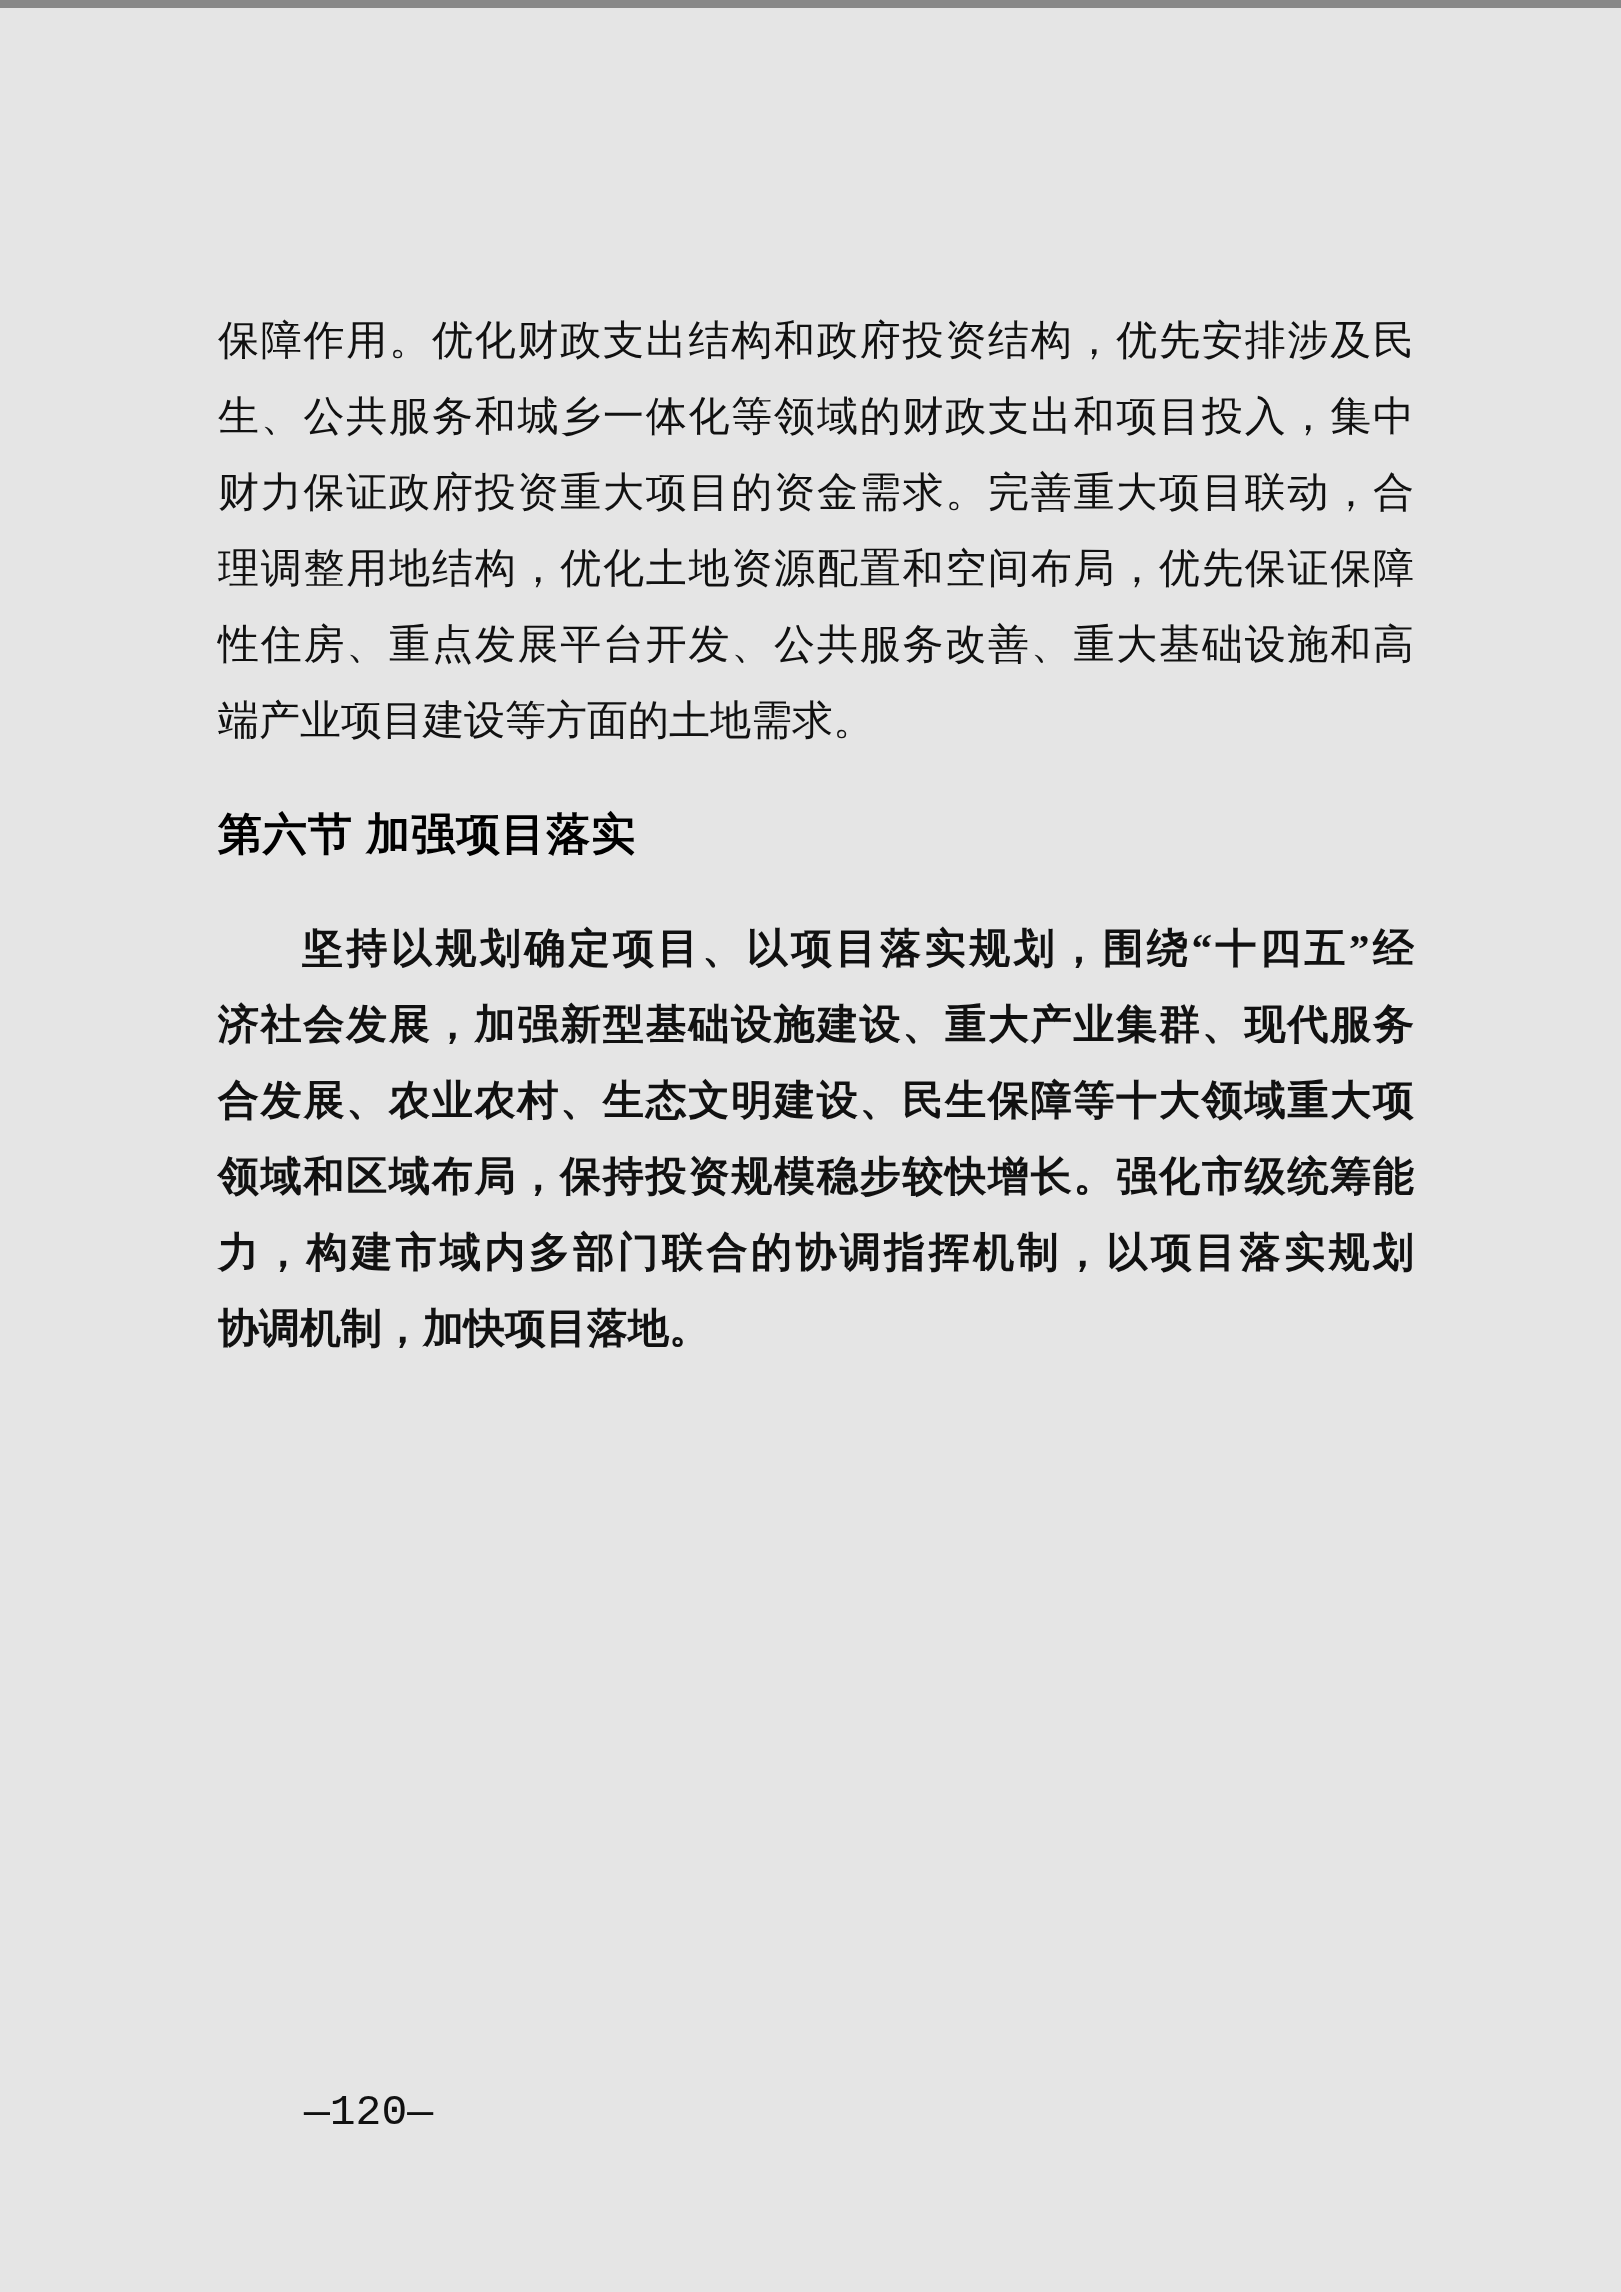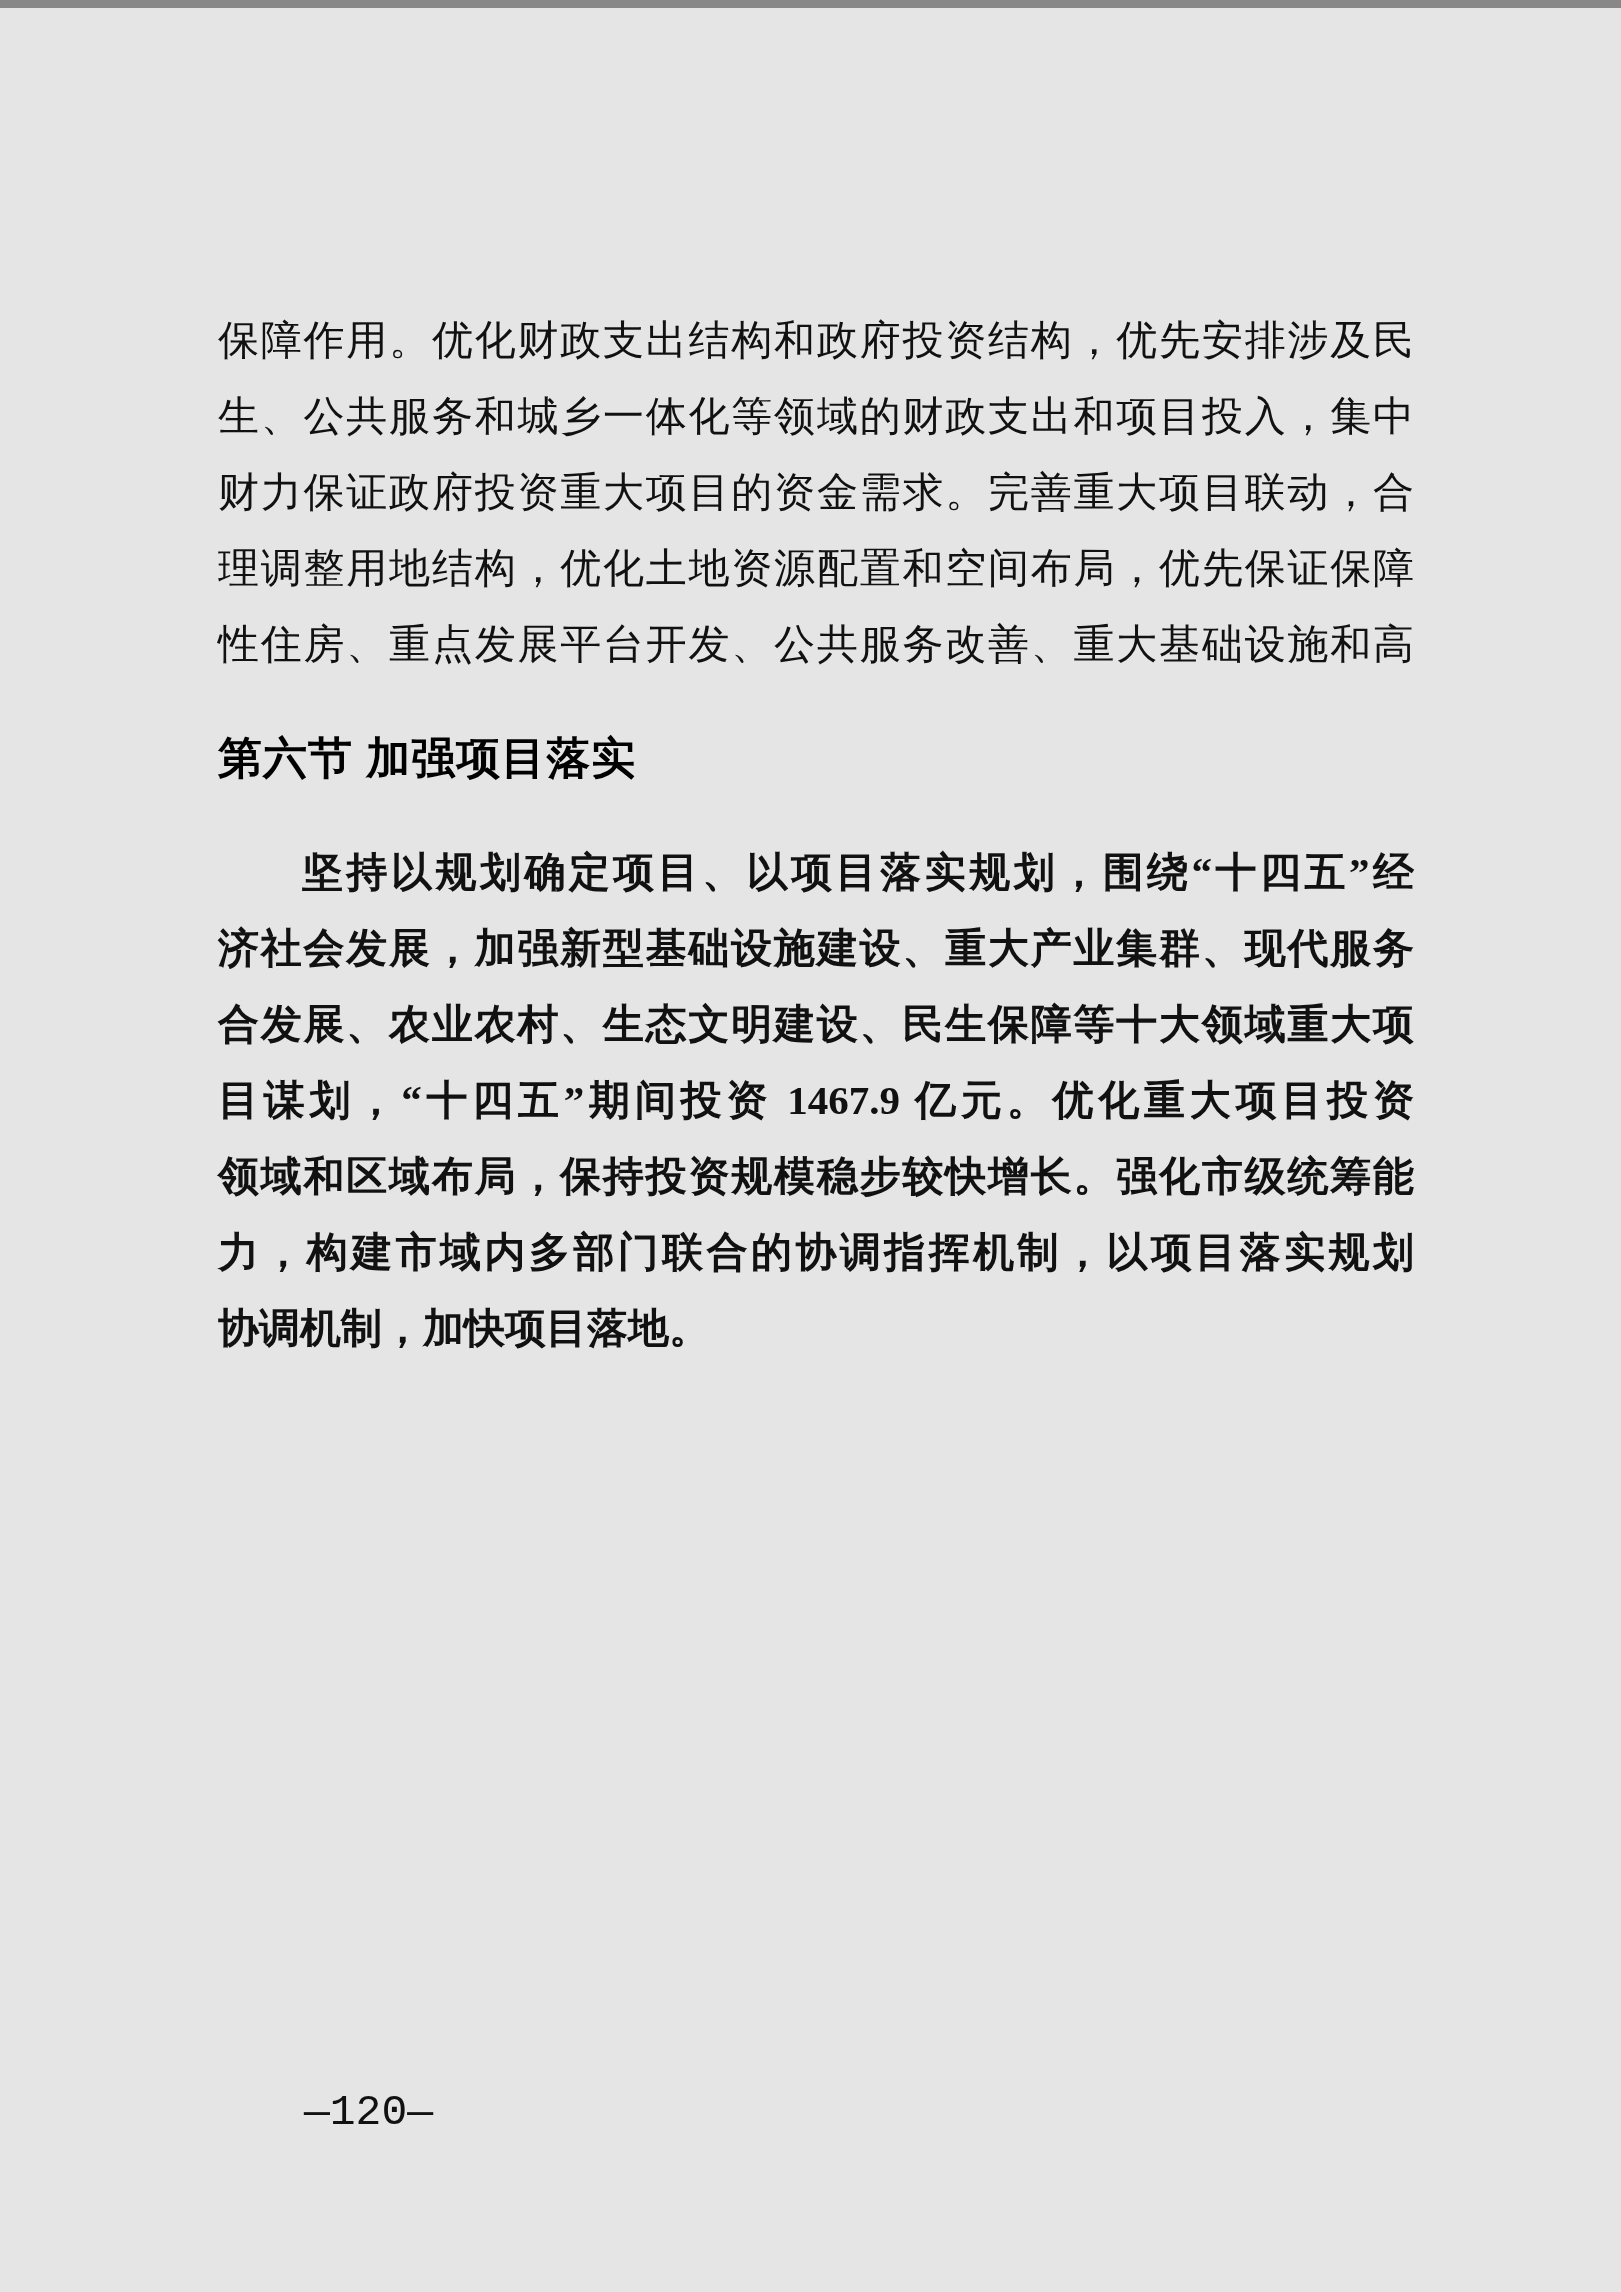--- a/index.html
+++ b/index.html
@@ -74,29 +74,29 @@
 <div class="page">
 
   <div class="text-block">
 
     <div class="body-para">
       <div class="body-line">保障作用。优化财政支出结构和政府投资结构，优先安排涉及民</div>
       <div class="body-line">生、公共服务和城乡一体化等领域的财政支出和项目投入，集中</div>
       <div class="body-line">财力保证政府投资重大项目的资金需求。完善重大项目联动，合</div>
       <div class="body-line">理调整用地结构，优化土地资源配置和空间布局，优先保证保障</div>
       <div class="body-line">性住房、重点发展平台开发、公共服务改善、重大基础设施和高</div>
+      <div class="body-line para-end">端产业项目建设等方面的土地需求。</div>
     </div>
 
     <div class="section-heading">第六节 加强项目落实</div>
 
     <div class="body-para para2">
       <div class="body-line first-indent">坚持以规划确定项目、以项目落实规划，围绕“十四五”经</div>
       <div class="body-line">济社会发展，加强新型基础设施建设、重大产业集群、现代服务</div>
       <div class="body-line">合发展、农业农村、生态文明建设、民生保障等十大领域重大项</div>
-      <div class="body-line">目谋划，“十四五”期间投资 1467.9 亿元。优化重大项目投资</div>
       <div class="body-line">领域和区域布局，保持投资规模稳步较快增长。强化市级统筹能</div>
       <div class="body-line">力，构建市域内多部门联合的协调指挥机制，以项目落实规划</div>
       <div class="body-line para-end">协调机制，加快项目落地。</div>
     </div>
 
   </div>
 
   <div class="page-number">—120—</div>
 
 </div>

